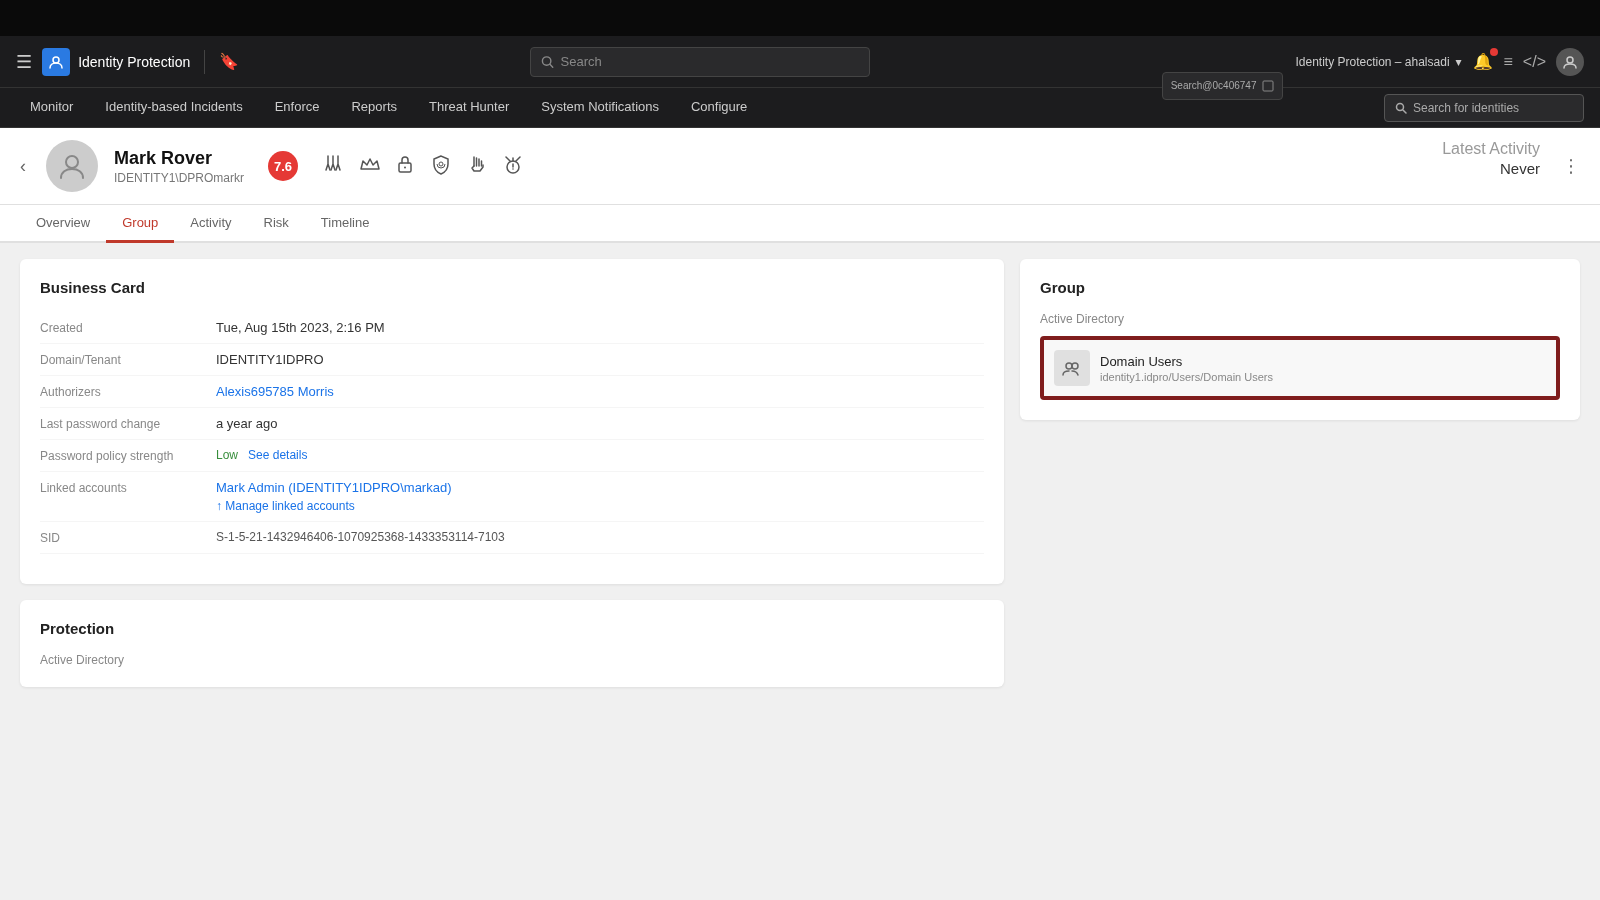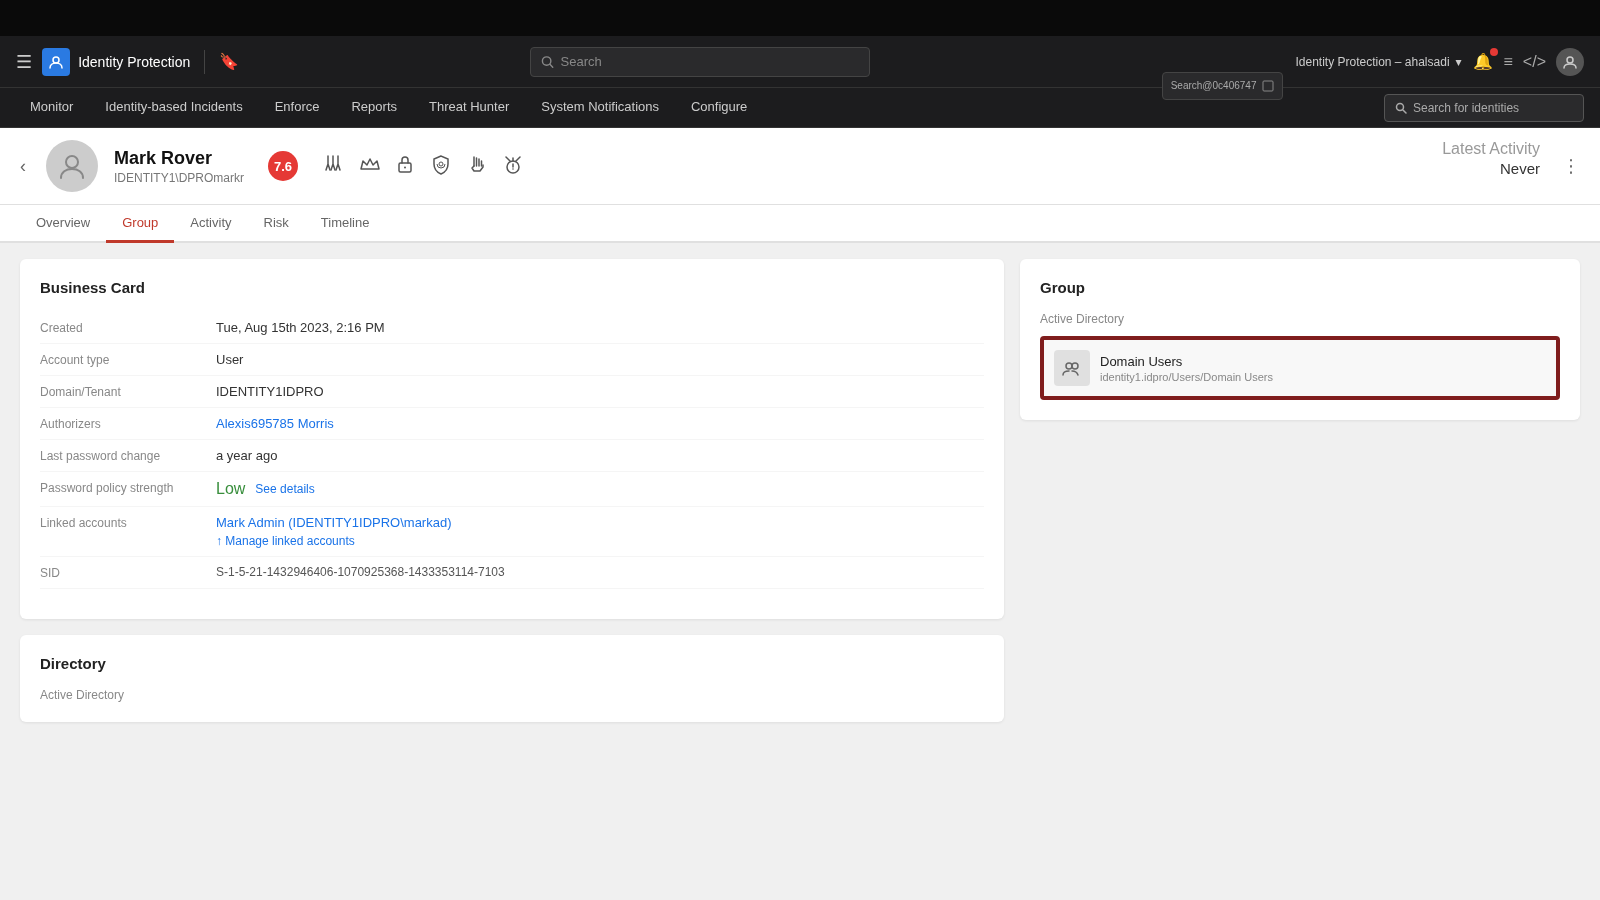--- a/index.html
+++ b/index.html
@@ -336,21 +336,21 @@
     .field-value a, .field-link {
       color: #1a73e8;
       text-decoration: none;
       cursor: pointer;
     }
     .linked-accounts { display: flex; flex-direction: column; gap: 4px; }
     .manage-link { color: #1a73e8; font-size: 12px; cursor: pointer; }
     .password-row { display: flex; align-items: center; gap: 10px; }
     .low-badge {
       color: #388e3c;
-      font-size: 16px;
+      font-size: 12px;
       font-weight: 500;
       text-align: right;
     }
     .see-details { color: #1a73e8; font-size: 12px; cursor: pointer; }
 
     
     .group-label {
       font-size: 12px;
       color: #888;
       margin-bottom: 10px;
@@ -553,24 +553,20 @@
     <div class="left-panel">
 
       <div class="card">
         <div class="card-title">Business Card</div>
 
         <div class="field-row">
           <span class="field-label">Created</span>
           <span class="field-value">Tue, Aug 15th 2023, 2:16 PM</span>
         </div>
 
-        <div class="field-row">
-          <span class="field-label">Account type</span>
-          <span class="field-value">User</span>
-        </div>
 
         <div class="field-row">
           <span class="field-label">Domain/Tenant</span>
           <span class="field-value">IDENTITY1IDPRO</span>
         </div>
 
 
         <div class="field-row">
           <span class="field-label">Authorizers</span>
           <span class="field-value">
@@ -605,21 +601,21 @@
 
         <div class="field-row">
           <span class="field-label">SID</span>
           <span class="field-value" style="font-size:12px; color:#555; word-break:break-all;">S-1-5-21-1432946406-1070925368-1433353114-7103</span>
         </div>
 
         <div class="cursor-area" style="height:10px;"></div>
       </div>
 
       <div class="card">
-        <div class="card-title">Directory</div>
+        <div class="card-title">Protection</div>
         <div class="privileges-label">Active Directory</div>
       </div>
 
     </div>
 
     <div class="right-panel">
 
       <div class="card">
         <div class="card-title">Group</div>
         <div class="group-label">Active Directory</div>

